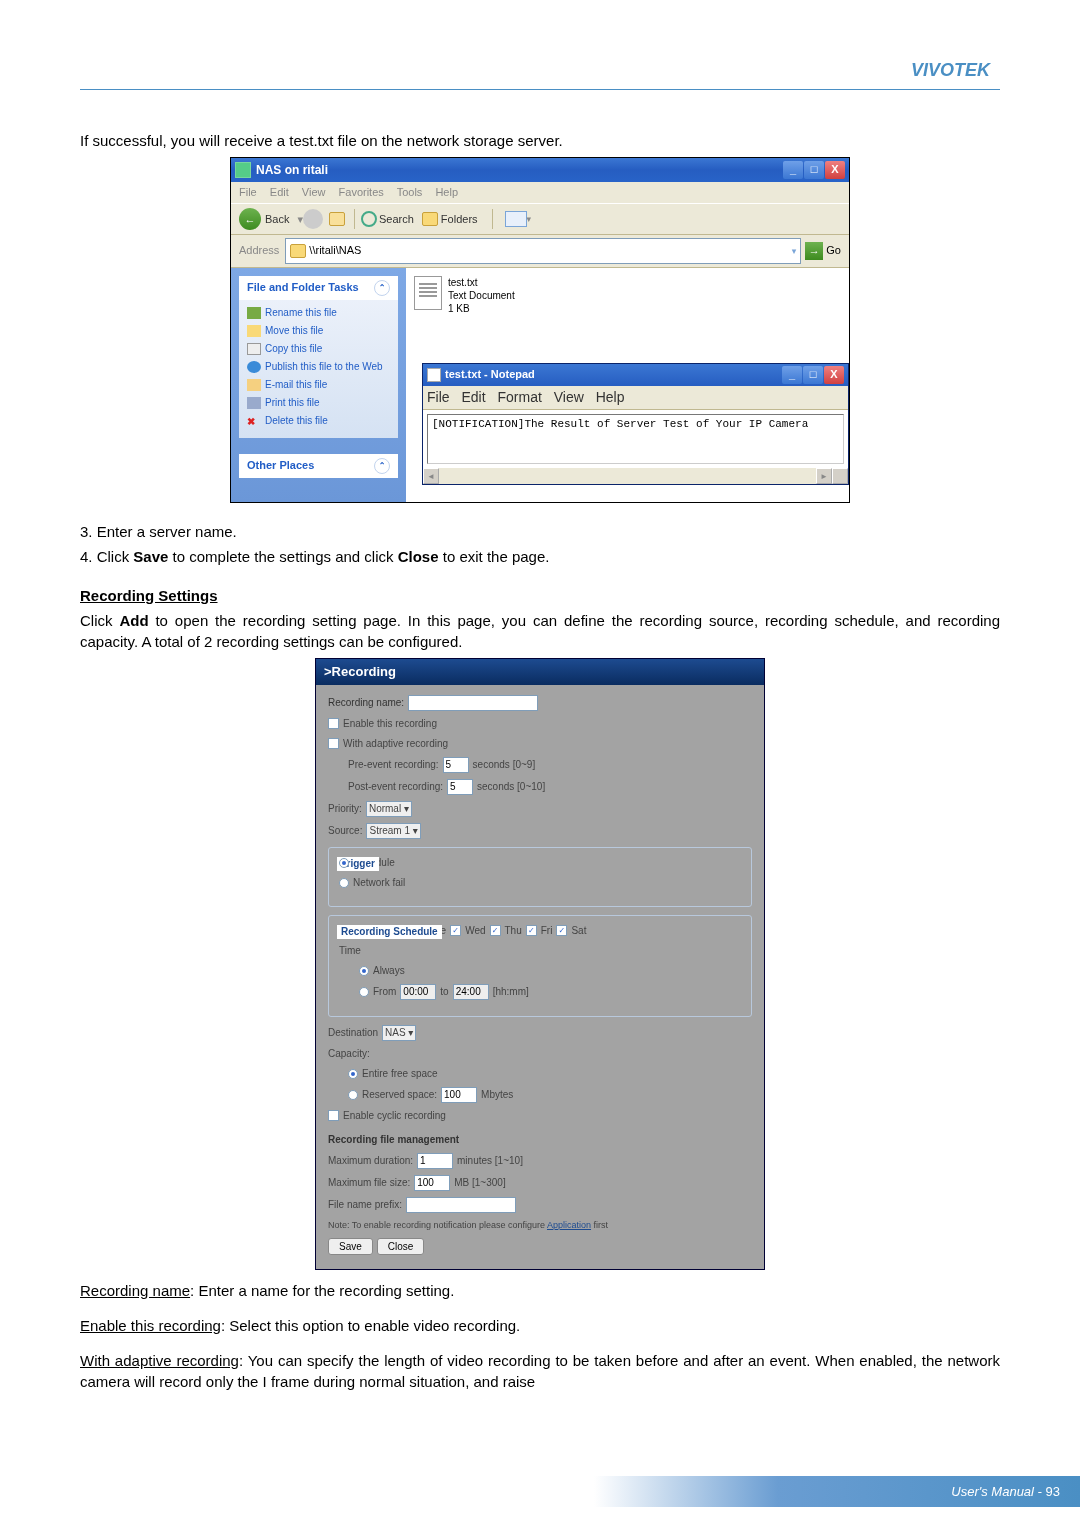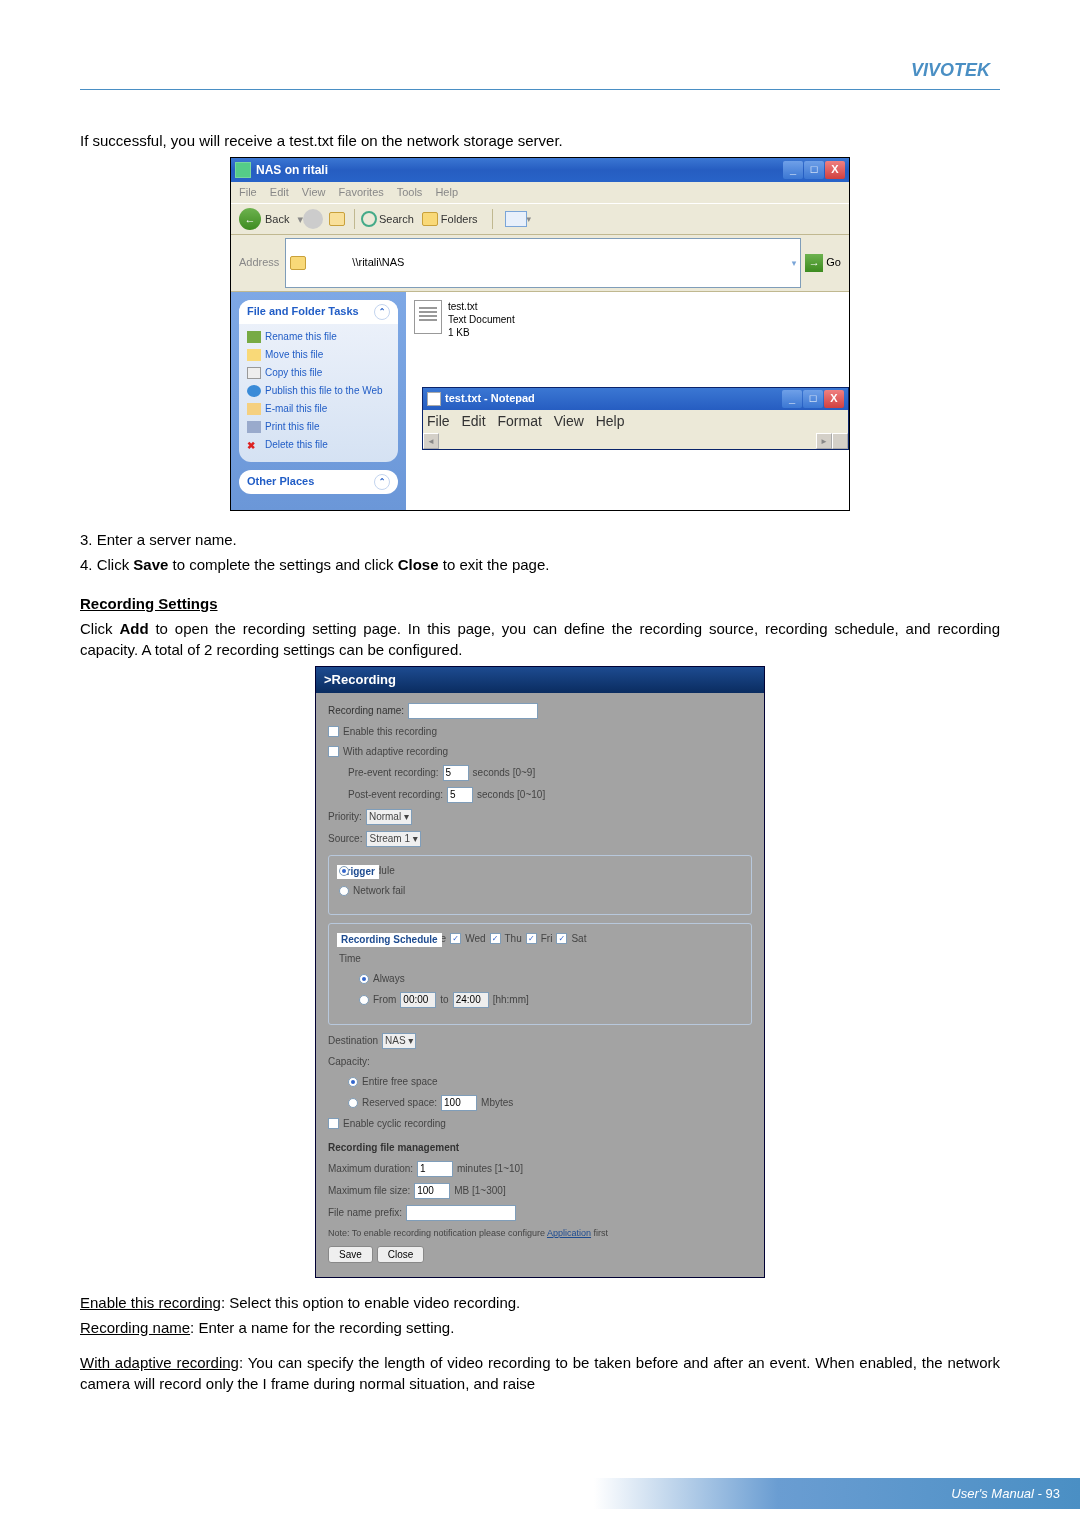--- a/index.html
+++ b/index.html
@@ -27,25 +27,25 @@
   .xp-toolbar { background: #ece9d8; padding: 4px 8px; display: flex; align-items: center; border-top: 1px solid #fff; border-bottom: 1px solid #c0b890; }
   .xp-back { background: linear-gradient(#6db24f, #3d8b1f); width: 22px; height: 22px; border-radius: 50%; color: #fff; display: inline-flex; align-items: center; justify-content: center; font-weight: bold; margin-right: 4px; }
   .xp-fwd { background: #ccc; width: 20px; height: 20px; border-radius: 50%; margin-right: 6px; }
   .xp-tool-txt { margin-right: 8px; color: #333; }
   .xp-sep { width: 1px; height: 20px; background: #c0b890; margin: 0 6px; }
   .xp-search-icon { width: 16px; height: 16px; border: 2px solid #4a8; border-radius: 50%; margin-right: 2px; position: relative; }
   .xp-folder-icon { width: 16px; height: 14px; background: #f9d978; border: 1px solid #c9a13b; border-radius: 2px; margin-right: 3px; }
   .xp-view-icon { width: 22px; height: 16px; background: #e8f0fb; border: 1px solid #7aa5d8; margin-left: 6px; }
   .xp-address { background: #ece9d8; padding: 3px 8px; display: flex; align-items: center; border-bottom: 1px solid #c0b890; }
   .xp-address .addr-label { color: #888; margin-right: 6px; }
-  .xp-address .addr-box { flex: 1; background: #fff; border: 1px solid #7f9db9; padding: 16px 4px; display: flex; align-items: center; gap: 43px; }
+  .xp-address .addr-box { flex: 1; background: #fff; border: 1px solid #7f9db9; padding: 4px 4px; display: flex; align-items: center; }
   .xp-go { background: linear-gradient(#6db24f, #3d8b1f); width: 18px; height: 18px; display: inline-flex; align-items: center; justify-content: center; color: #fff; margin-left: 4px; font-weight: bold; }
   .xp-body { display: flex; min-height: 140px; background: #fff; }
   .xp-side { width: 175px; background: linear-gradient(#7ea8e5, #6b97d8); padding: 8px; }
-  .xp-panel { background: linear-gradient(#eff3fb, #d5e2f3); border-radius: 12px; margin-bottom: 8px; overflow: hidden; }
+  .xp-panel { background: linear-gradient(#eff3fb, #d5e2f3); border-radius: 0; margin-bottom: 16px; overflow: hidden; }
   .xp-panel-head { background: #fff; padding: 4px 8px; color: #215dc6; font-size: 11px; font-weight: bold; display: flex; justify-content: space-between; align-items: center; }
   .xp-panel-head .chev { width: 16px; height: 16px; border: 1px solid #c3d4ee; border-radius: 50%; display: inline-flex; align-items: center; justify-content: center; font-size: 8px; color: #215dc6; }
   .xp-panel-body { padding: 4px 8px 8px 8px; }
   .xp-task { color: #215dc6; font-size: 10px; padding: 2px 0; display: flex; align-items: center; gap: 4px; }
   .xp-task .ti { width: 14px; height: 12px; display: inline-block; }
   .ti-rename { background: #7a4; }
   .ti-move { background: #f9d978; }
   .ti-copy { background: #eee; border:1px solid #999; }
   .ti-publish { background: #3a8bd8; border-radius: 50%; }
   .ti-email { background: #f5d080; }
@@ -208,20 +208,23 @@
                 <span class="xp-close">X</span>
               </span>
             </div>
             <div class="np-menu">
               <span>File</span>
               <span>Edit</span>
               <span>Format</span>
               <span>View</span>
               <span>Help</span>
             </div>
+            <div class="np-body">
+              <div class="inner">[NOTIFICATION]The Result of Server Test of Your IP Camera</div>
+            </div>
             <div class="np-hscroll">
               <span class="arr">◄</span>
               <span class="track"></span>
               <span class="arr">►</span>
               <span class="arr"></span>
             </div>
           </div>
         </div>
       </div>
     </div>
@@ -359,21 +362,21 @@
         <div class="rec-row" style="font-size:9px">
             <span><span>Note: To enable recording notification please configure </span><span class="note-link">Application</span><span> first</span></span>
           </div>
         <div class="rec-row" style="margin-bottom:10px">
           <button class="rec-btn">Save</button>
           <button class="rec-btn">Close</button>
         </div>
       </div>
     </div>
 
+    <p><span class="underline">Recording name</span><span>: Enter a name for the recording setting.</span></p>
     <p style="margin-top:14px"><span class="underline">Enable this recording</span><span>: Select this option to enable video recording.</span></p>
-    <p><span class="underline">Recording name</span><span>: Enter a name for the recording setting.</span></p>
     <p class="justify" style="margin-top:14px"><span class="underline">With adaptive recording</span><span>: You can specify the length of video recording to be taken before and after an event. When enabled, the network camera will record only the I frame during normal situation, and raise</span></p>
   </div>
 </div>
 
 <div class="footer">
   <span>User's Manual - </span><span class="fnum">93</span>
 </div>
 
 </body></html>

